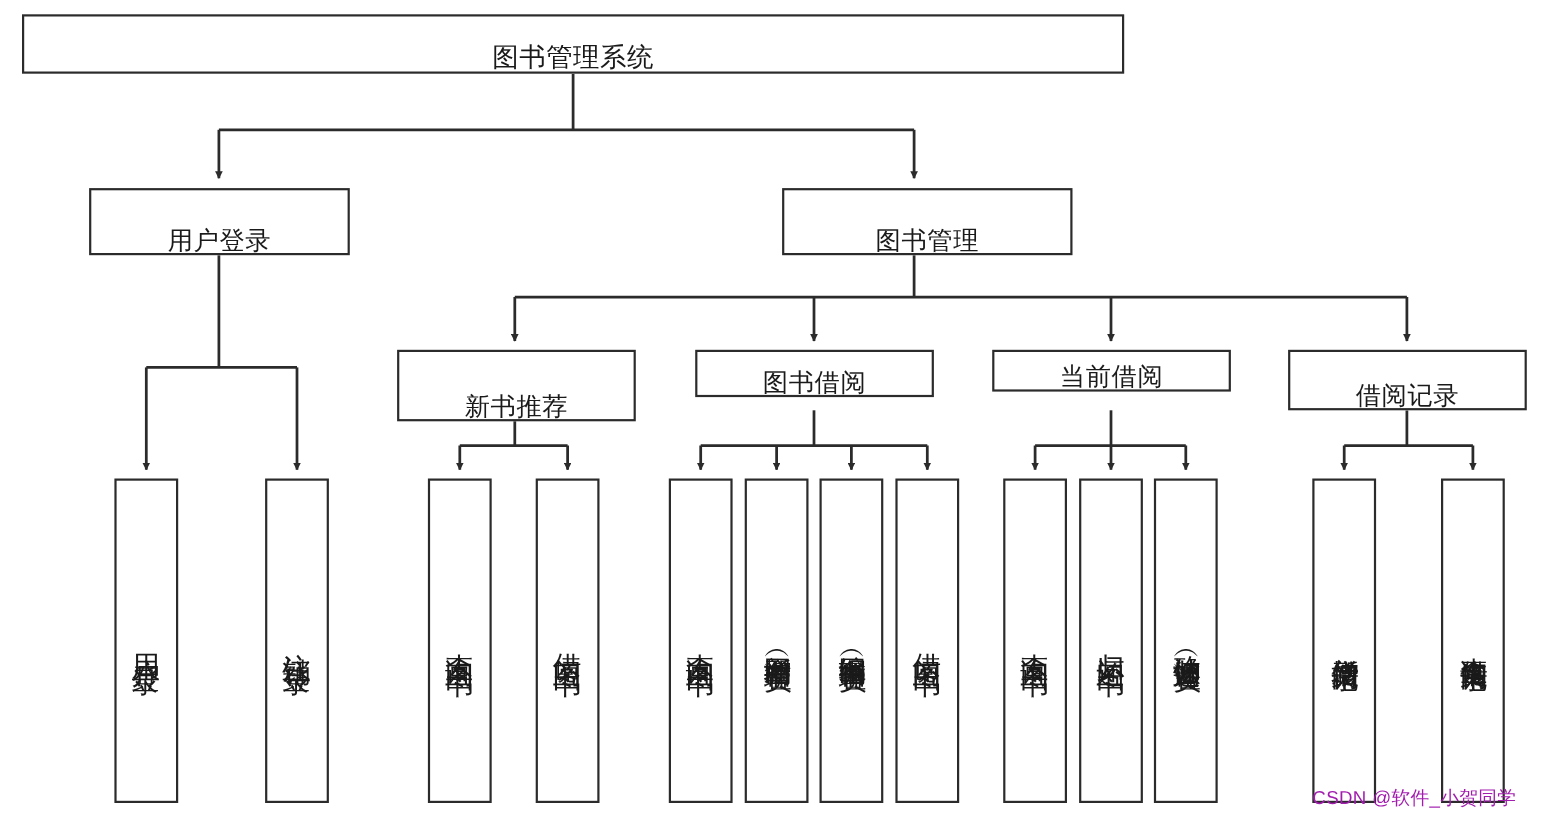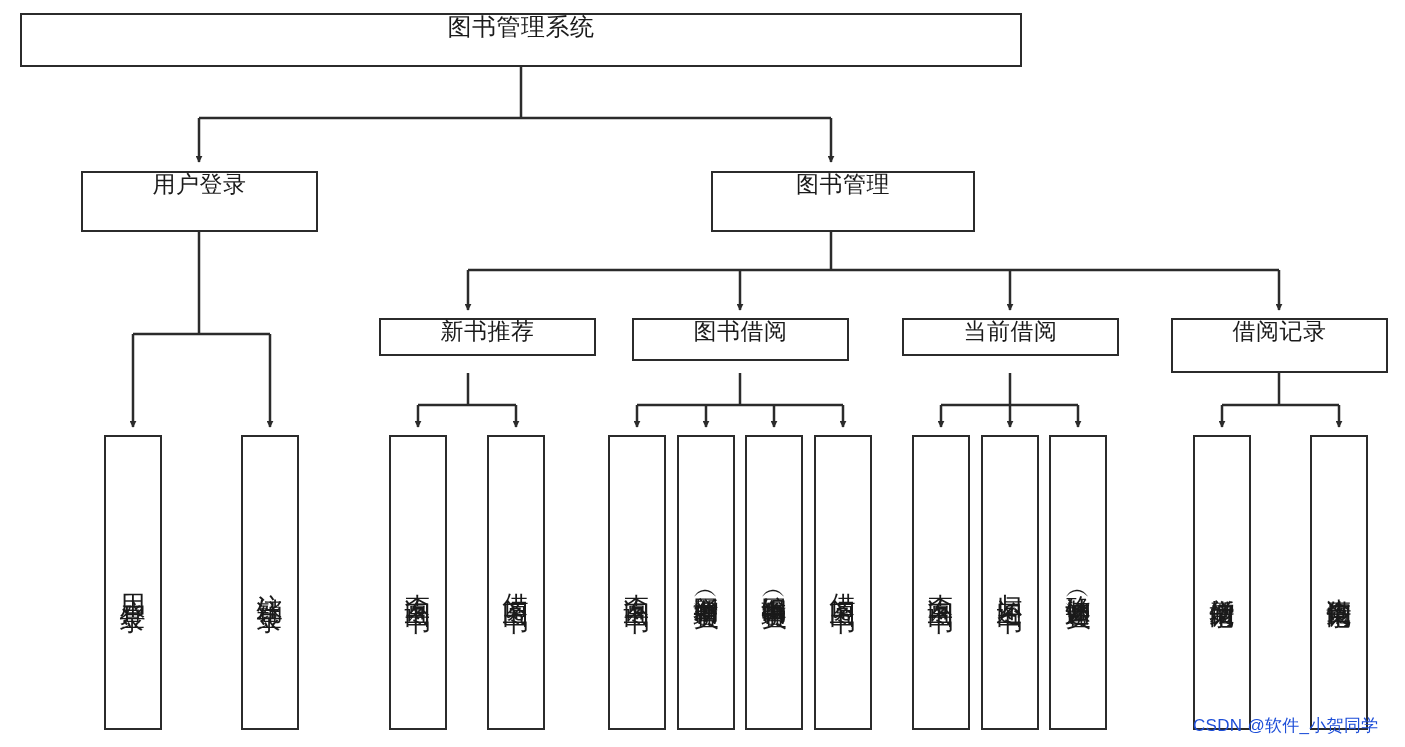--- a/index.html
+++ b/index.html
@@ -22,21 +22,21 @@
     width: 1405px;
     height: 747px;
     pointer-events: none;
   }
   .node {
     position: absolute;
     box-sizing: border-box;
     border: 2.5px solid #2b2b2b;
     background: #ffffff;
     display: flex;
-    align-items: flex-start;
+    align-items: flex-end;
     justify-content: center;
     color: #1a1a1a;
   }
   .node .lbl {
     display: block;
     text-align: center;
     line-height: 1.0;
     white-space: nowrap;
   }
   
@@ -61,21 +61,21 @@
   }
   .node.v.tight .lbl {
     font-size: 25px;
     letter-spacing: 1.5px;
   }
   .watermark {
     position: absolute;
     left: 1193px;
     top: 714px;
     font-size: 17px;
-    color: #1d4ed8;
+    color: #a21caf;
     white-space: nowrap;
     letter-spacing: 0.3px;
   }
 </style>
 </head>
 <body>
 
 <div id="canvas">
 
   <svg class="wires" viewBox="0 0 1405 747" xmlns="http://www.w3.org/2000/svg">
@@ -132,21 +132,21 @@
     <span class="lbl">图书管理系统</span>
   </div>
 
   <div class="node h" style="left:81px; top:171px; width:237px; height:61px;">
     <span class="lbl">用户登录</span>
   </div>
   <div class="node h" style="left:711px; top:171px; width:264px; height:61px;">
     <span class="lbl">图书管理</span>
   </div>
 
-  <div class="node h" style="left:361px; top:318px; width:217px; height:38px;margin-left:18px;">
+  <div class="node h" style="left:361px; top:318px; width:217px; height:65px;">
     <span class="lbl">新书推荐</span>
   </div>
   <div class="node h" style="left:632px; top:318px; width:217px; height:43px;">
     <span class="lbl">图书借阅</span>
   </div>
   <div class="node h" style="left:902px; top:318px; width:217px; height:38px;">
     <span class="lbl">当前借阅</span>
   </div>
   <div class="node h" style="left:1171px; top:318px; width:217px; height:55px;">
     <span class="lbl">借阅记录</span>

